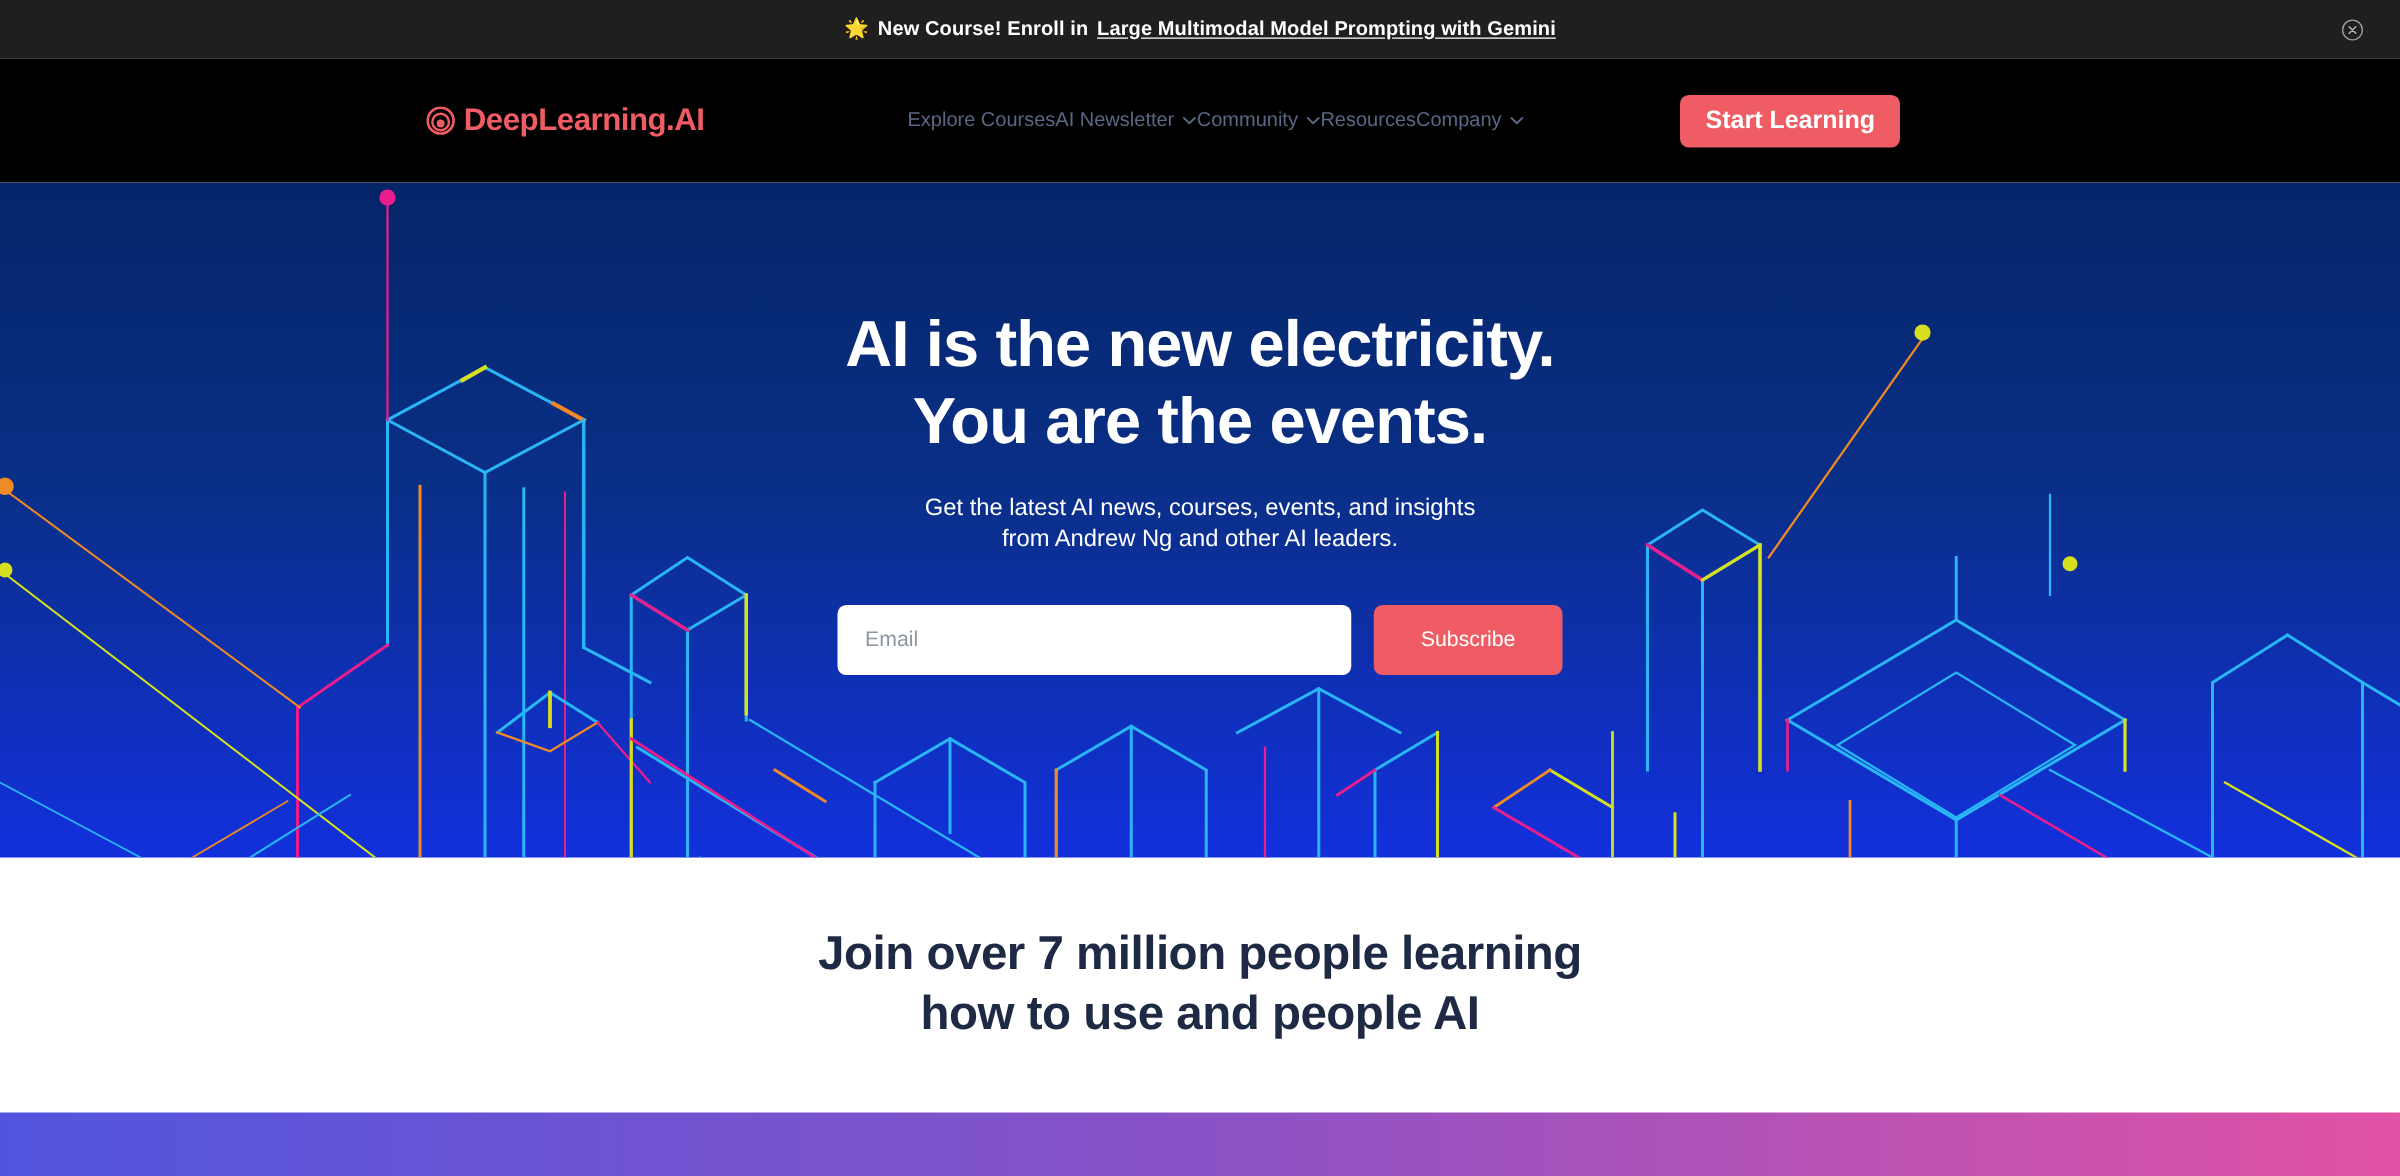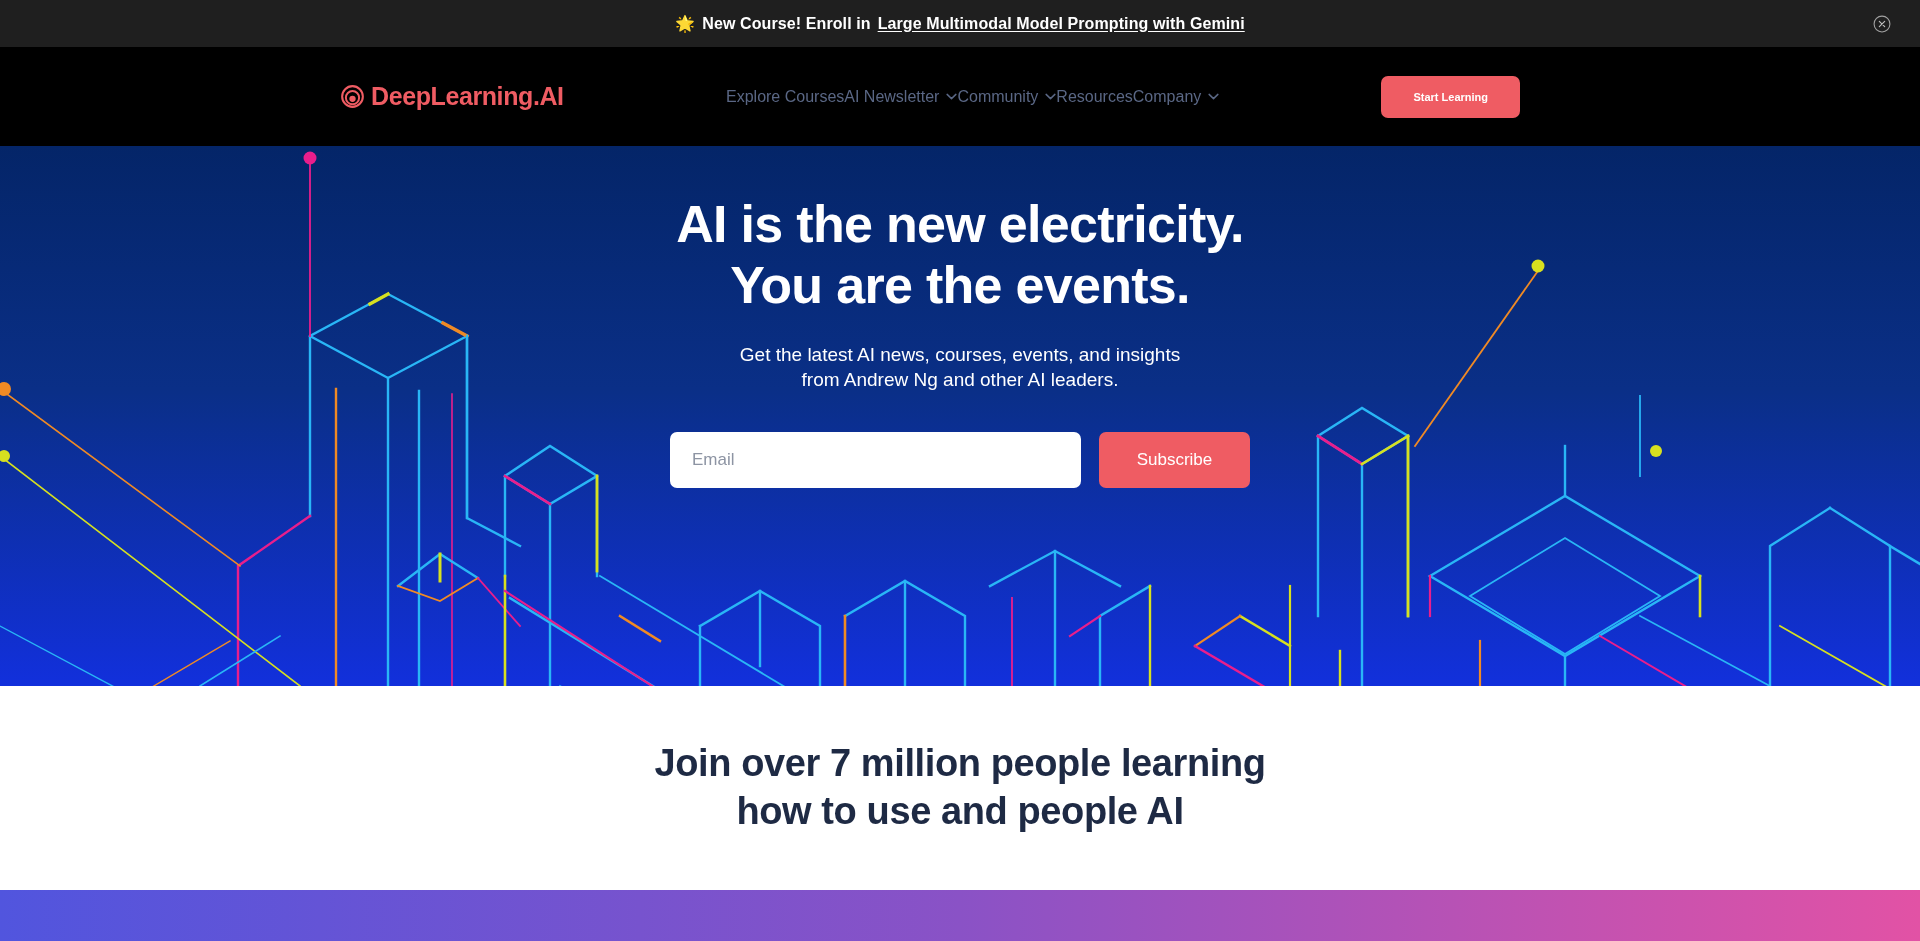--- a/index.html
+++ b/index.html
@@ -92,25 +92,25 @@
     cursor: pointer;
     white-space: nowrap;
   }
   .chev { width: 11px; height: 7px; display: block; flex: 0 0 auto; }
 
   .cta-button {
     position: absolute;
     right: 400px;
     background: #ef5c63;
     color: #ffffff;
-    font-size: 11px;
+    font-size: 20px;
     font-weight: 700;
     border: none;
     border-radius: 7px;
-    padding: 0 32px;
+    padding: 0 20px;
     height: 42px;
     cursor: pointer;
     font-family: "Liberation Sans", sans-serif;
     white-space: nowrap;
   }
 
   
   .hero {
     position: relative;
     width: 100%;
@@ -124,21 +124,21 @@
     width: 100%;
     height: 100%;
     display: block;
   }
   .hero-content {
     position: relative;
     z-index: 3;
     display: flex;
     flex-direction: column;
     align-items: center;
-    padding-top: 48px;
+    padding-top: 100px;
   }
   .hero-title {
     color: #ffffff;
     font-size: 52px;
     font-weight: 700;
     line-height: 1.17;
     text-align: center;
     letter-spacing: -0.7px;
   }
   .hero-sub {

